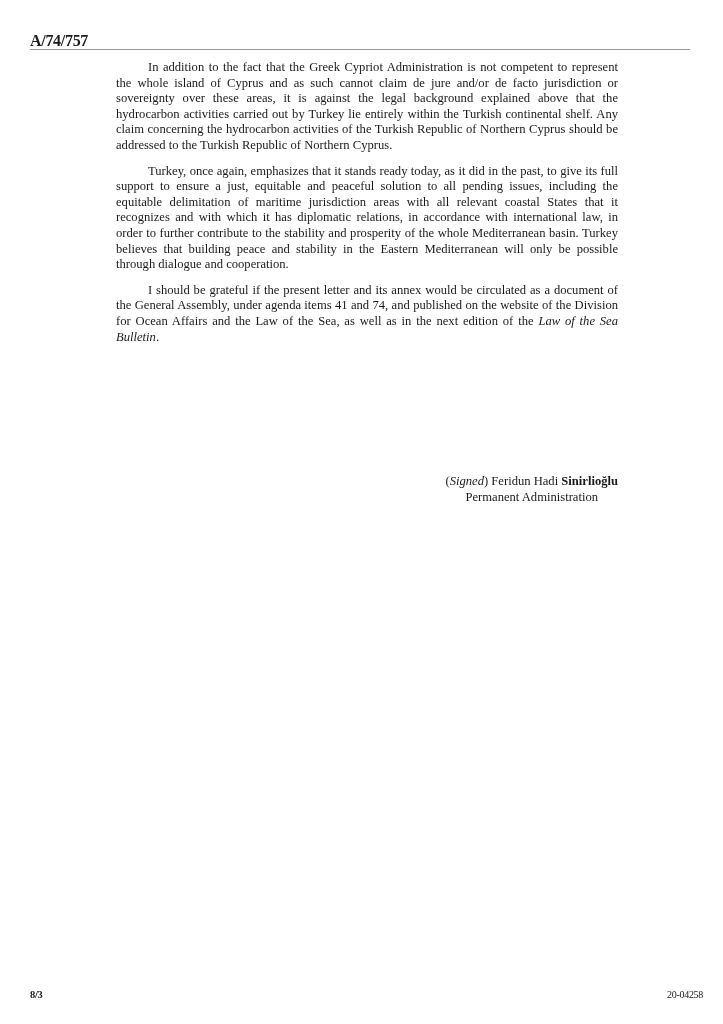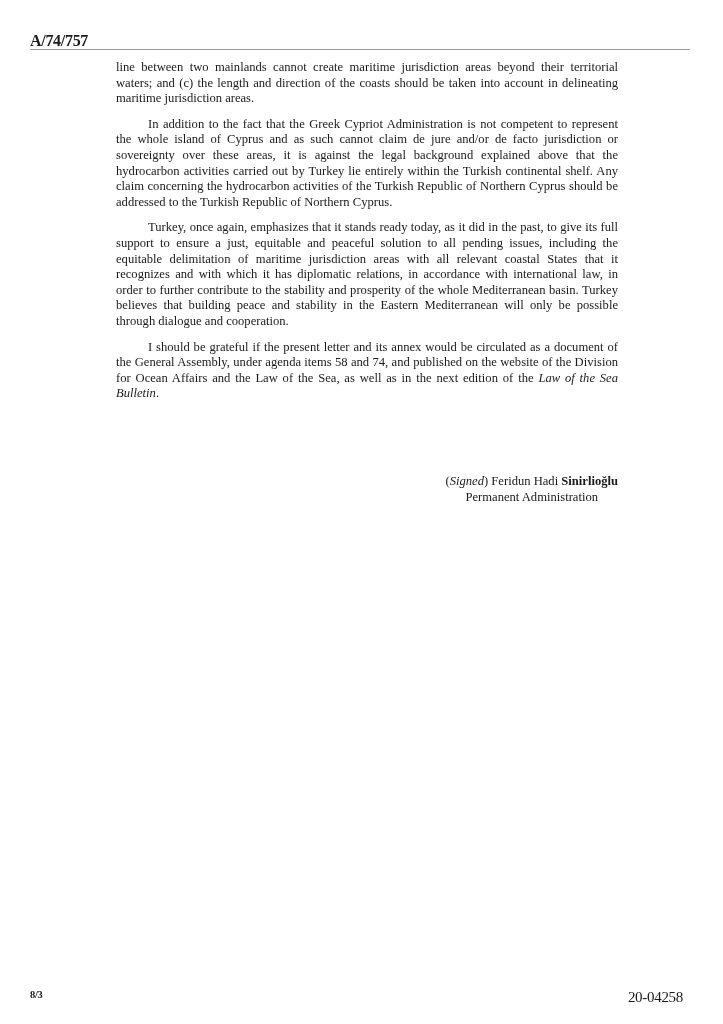--- a/index.html
+++ b/index.html
@@ -23,35 +23,34 @@
     .body-text p.indent { text-indent: 32px; }
     .signature {
       position: absolute; right: 105px; top: 473px; text-align: center;
       font-size: 12.6px; line-height: 16px;
     }
     .footer-page {
       position: absolute; left: 30px; top: 989px;
       font-size: 10.5px; font-weight: bold; letter-spacing: -0.3px;
     }
     .footer-code {
-      position: absolute; right: 40px; top: 989px;
-      font-size: 15px; letter-spacing: -0.3px;
+      position: absolute; right: 20px; top: 989px;
+      font-size: 10px; letter-spacing: -0.3px;
     }
   </style>
 </head>
 <body>
 
 <div class="doc-symbol">A/74/757</div>
 <div class="header-rule"></div>
 
 <div class="body-text">
-  <p>line between two mainlands cannot create maritime jurisdiction areas beyond their territorial waters; and (c) the length and direction of the coasts should be taken into account in delineating maritime jurisdiction areas.</p>
   <p class="indent">In addition to the fact that the Greek Cypriot Administration is not competent to represent the whole island of Cyprus and as such cannot claim de jure and/or de facto jurisdiction or sovereignty over these areas, it is against the legal background explained above that the hydrocarbon activities carried out by Turkey lie entirely within the Turkish continental shelf. Any claim concerning the hydrocarbon activities of the Turkish Republic of Northern Cyprus should be addressed to the Turkish Republic of Northern Cyprus.</p>
   <p class="indent">Turkey, once again, emphasizes that it stands ready today, as it did in the past, to give its full support to ensure a just, equitable and peaceful solution to all pending issues, including the equitable delimitation of maritime jurisdiction areas with all relevant coastal States that it recognizes and with which it has diplomatic relations, in accordance with international law, in order to further contribute to the stability and prosperity of the whole Mediterranean basin. Turkey believes that building peace and stability in the Eastern Mediterranean will only be possible through dialogue and cooperation.</p>
-  <p class="indent"><span>I should be grateful if the present letter and its annex would be circulated as a document of the General Assembly, under agenda items 58 and 74, and published on the website of the Division for Ocean Affairs and the Law of the Sea, as well as in the next edition of the </span><em>Law of the Sea Bulletin</em><span>.</span></p>
+  <p class="indent"><span>I should be grateful if the present letter and its annex would be circulated as a document of the General Assembly, under agenda items 41 and 74, and published on the website of the Division for Ocean Affairs and the Law of the Sea, as well as in the next edition of the </span><em>Law of the Sea Bulletin</em><span>.</span></p>
 </div>
 
 <div class="signature">
   <div><span>(</span><em>Signed</em><span>) Feridun Hadi </span><strong>Sinirlioğlu</strong></div>
   <div>Permanent Administration</div>
 </div>
 
 <div class="footer-page">8/3</div>
 <div class="footer-code">20-04258</div>
 

